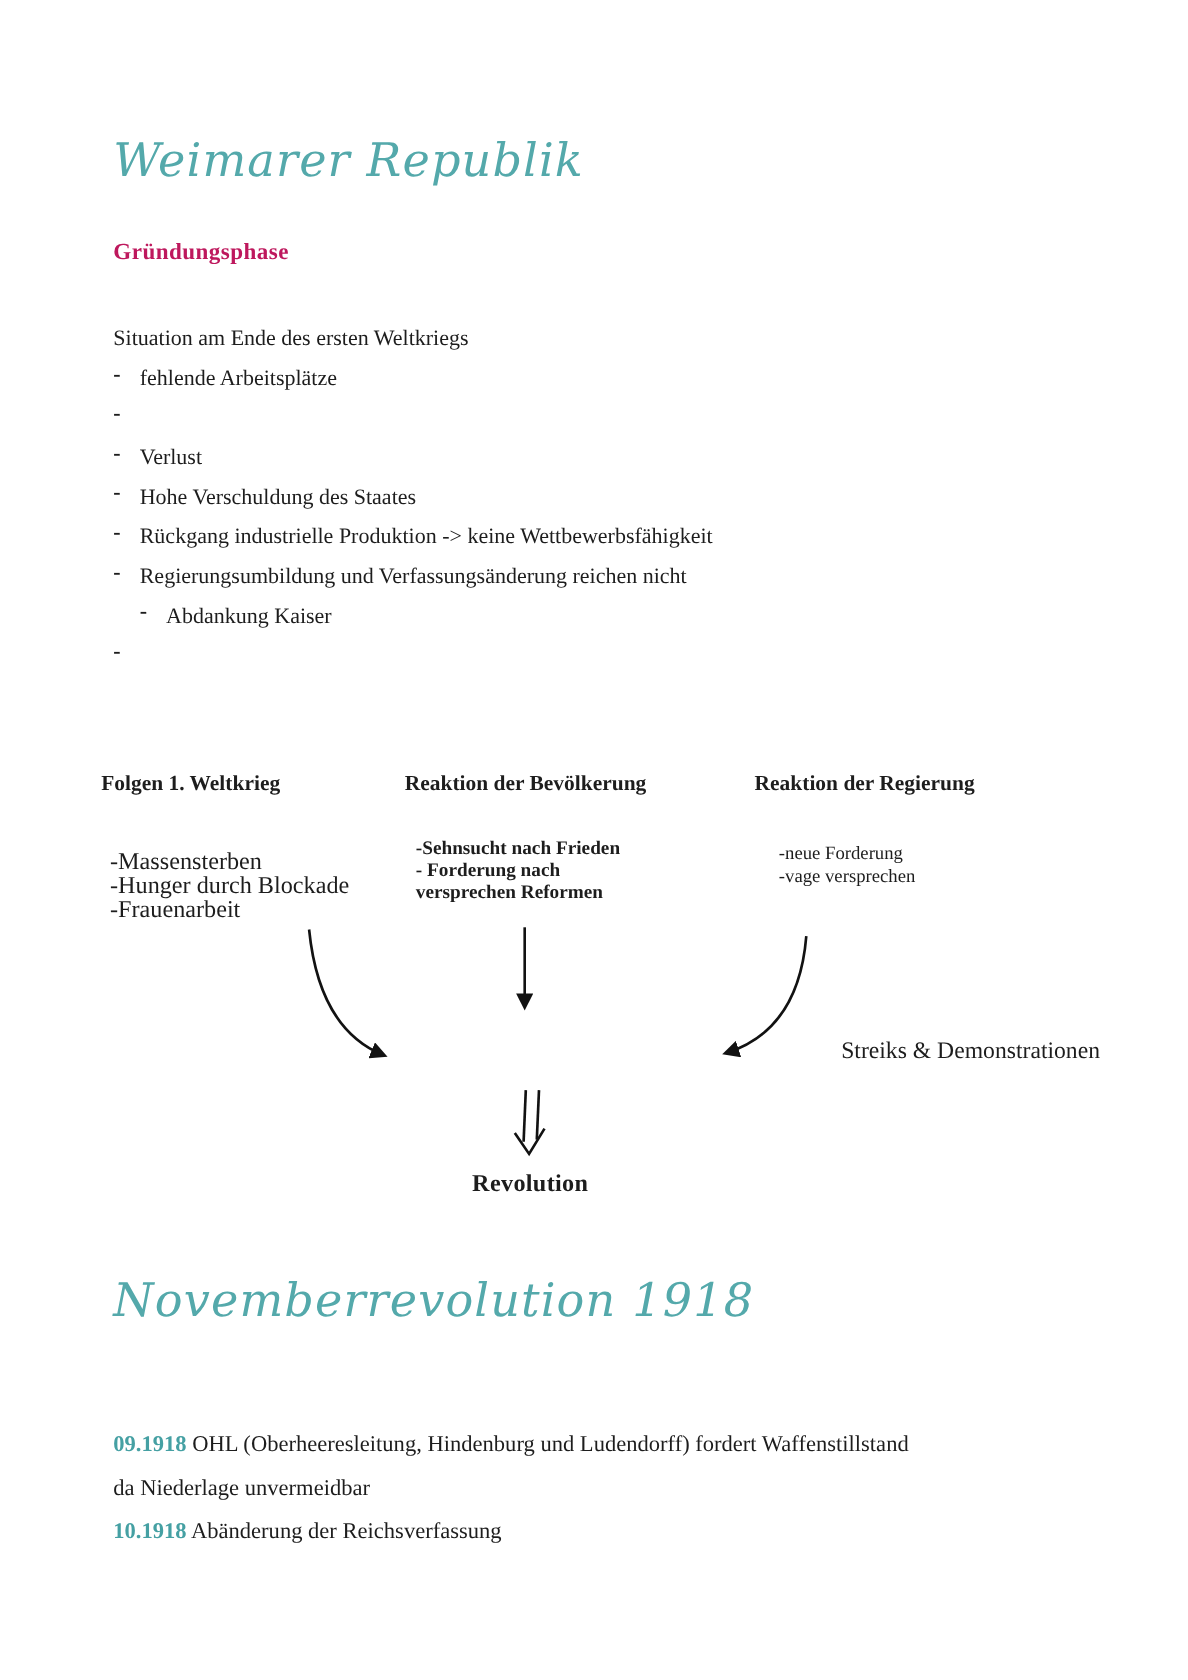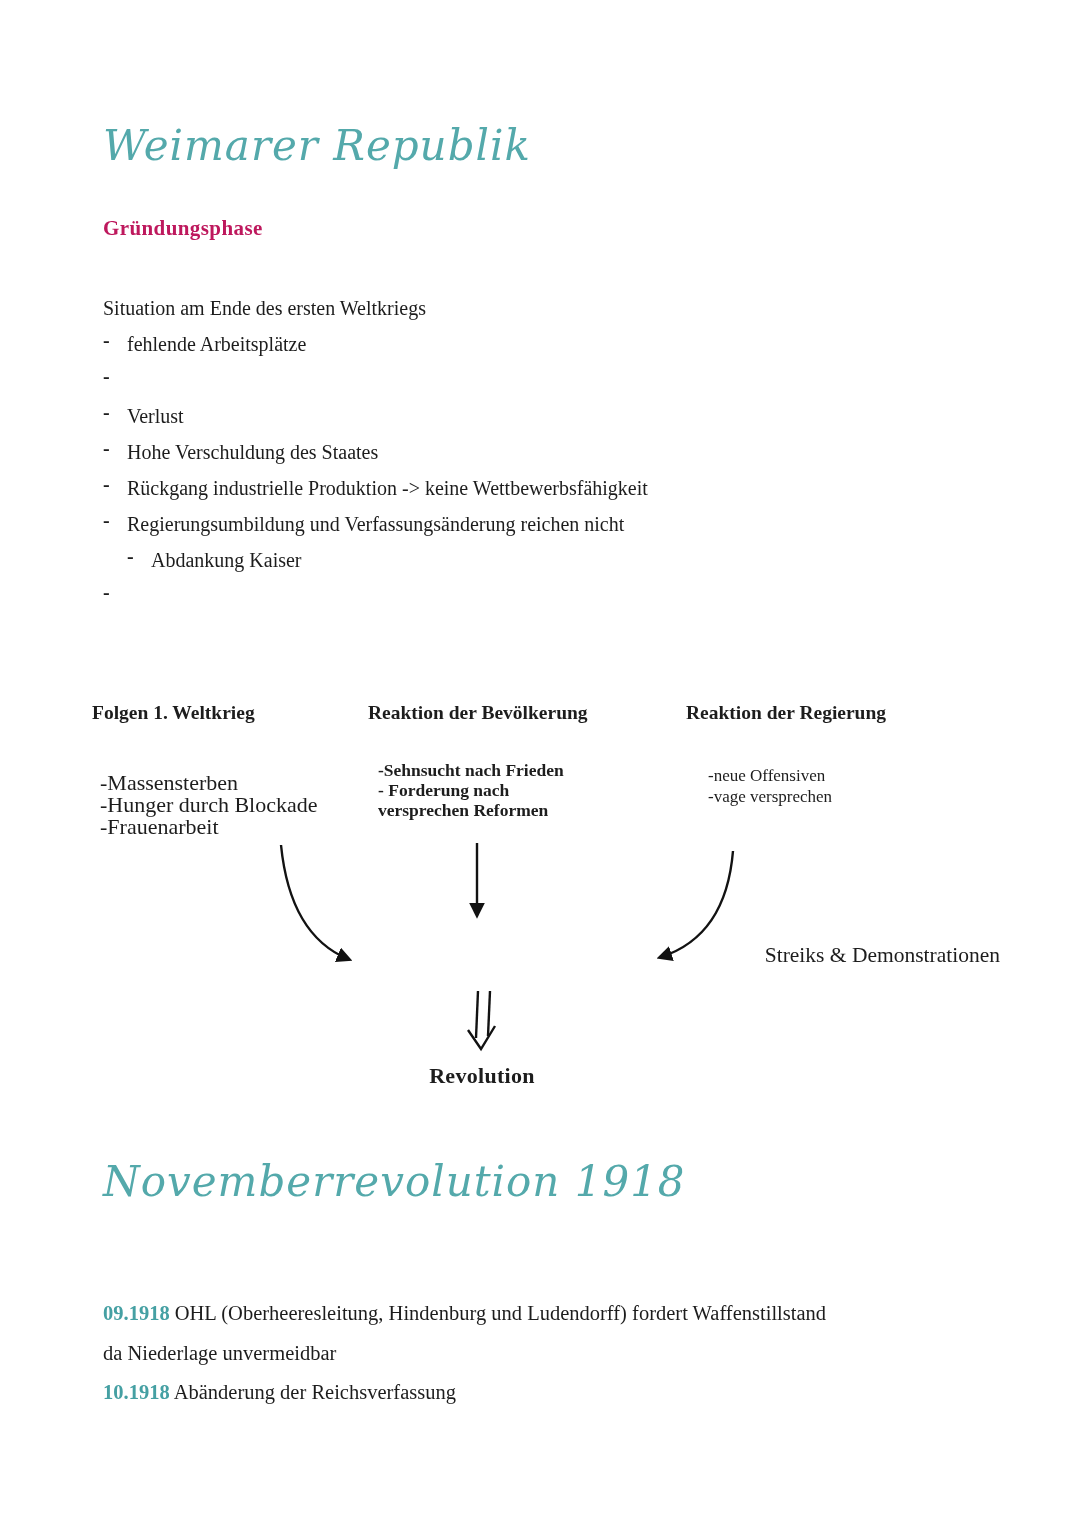--- a/index.html
+++ b/index.html
@@ -115,21 +115,21 @@
       <div>-Massensterben</div>
       <div>-Hunger durch Blockade</div>
       <div>-Frauenarbeit</div>
     </div>
     <div class="col-lines c2">
       <div>-Sehnsucht nach Frieden</div>
       <div>- Forderung nach</div>
       <div>versprechen Reformen</div>
     </div>
     <div class="col-lines c3">
-      <div>-neue Offensiven</div>
+      <div>-neue Forderung</div>
       <div>-vage versprechen</div>
     </div>
 
     <svg class="arrows" width="1080" height="400" viewBox="0 0 1080 400">
       <defs>
         <marker id="ah" viewBox="0 0 10 10" refX="7" refY="5" markerWidth="6.5" markerHeight="6.5" orient="auto-start-reverse">
           <path class="head" d="M0,0 L10,5 L0,10 z"></path>
         </marker>
       </defs>
       <path d="M281,145 Q290,235 348,259" marker-end="url(#ah)"></path>

